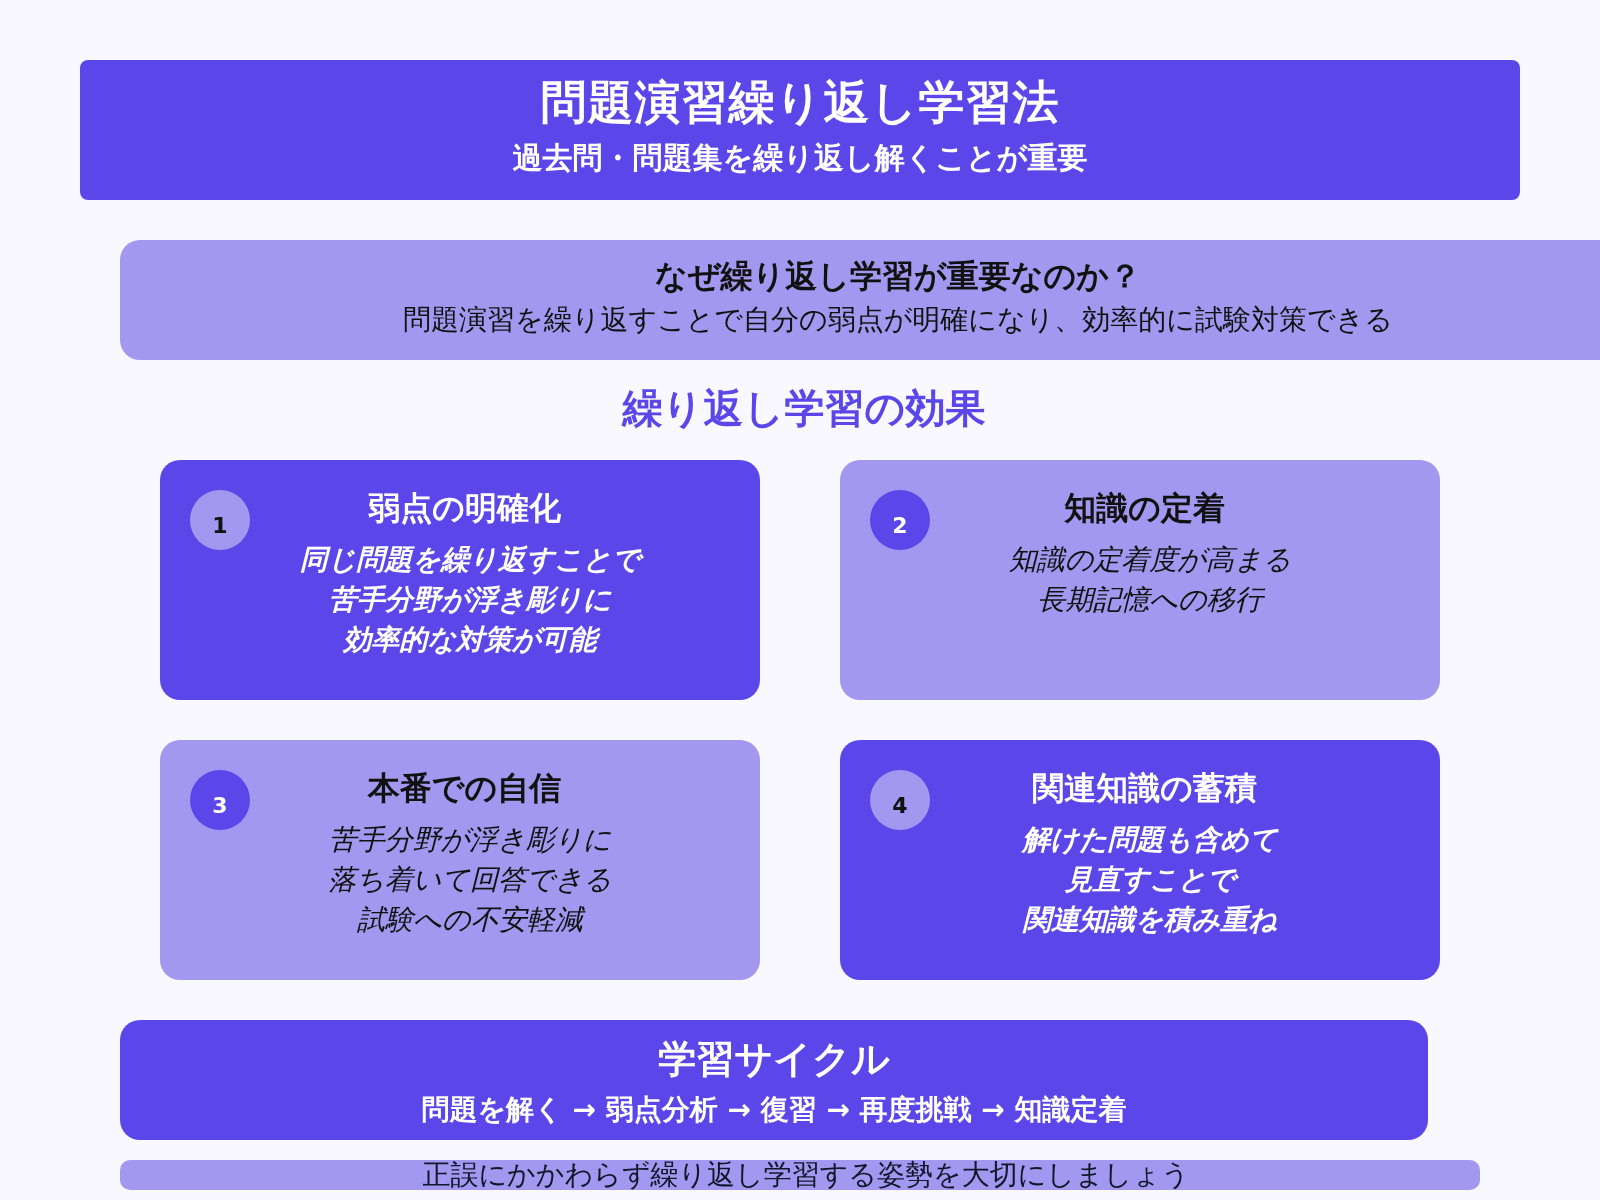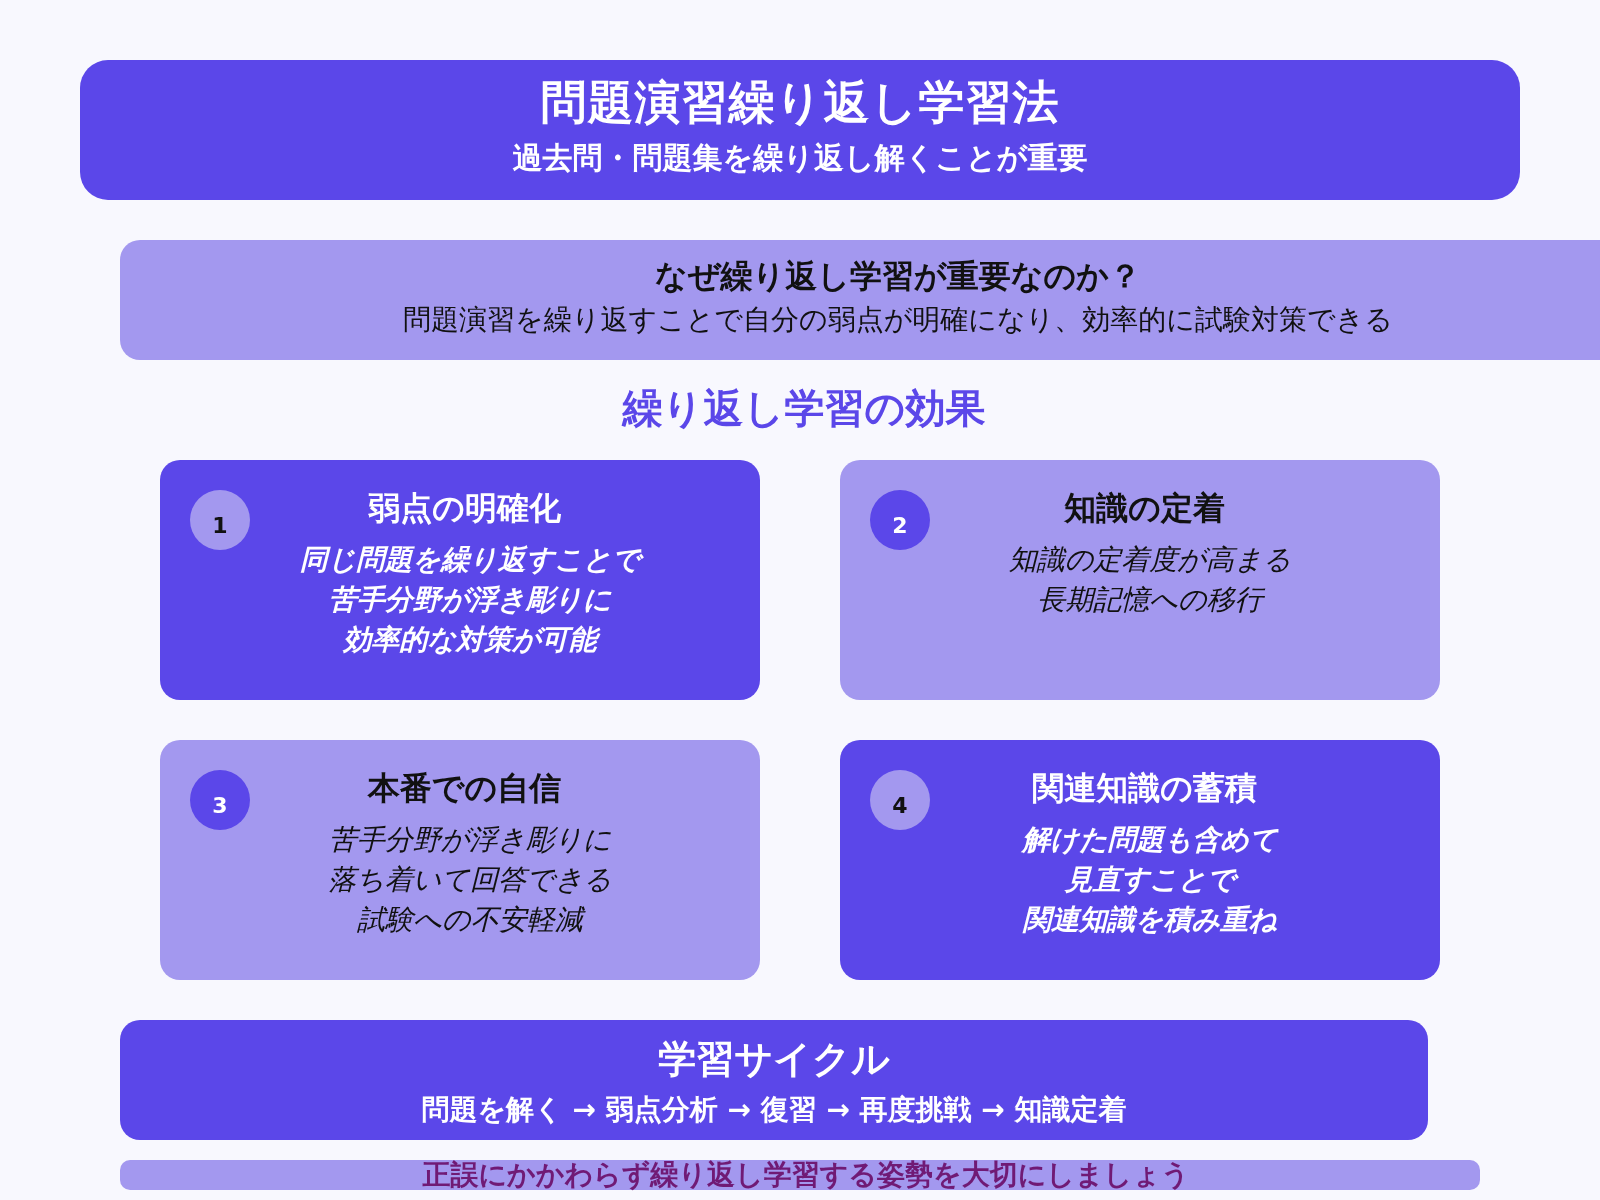--- a/index.html
+++ b/index.html
@@ -8,21 +8,21 @@
       background: #f8f8fe;
       font-family: "DejaVu Sans", "Liberation Sans", sans-serif;
     }
     .canvas { position: relative; width: 1600px; height: 1200px; }
 
     .dark { background: #5b47e9; color: #ffffff; }
     .light { background: #a398ef; color: #111111; }
 
     .header {
       position: absolute; left: 80px; top: 60px; width: 1440px; height: 140px;
-      border-radius: 28px; text-align: center;
+      border-radius: 8px; text-align: center;
     }
     .header-title {
       position: absolute; left: 0; right: 0; top: 12px;
       font-size: 46px; font-weight: bold; line-height: 60px; letter-spacing: 1px;
     }
     .header-subtitle {
       position: absolute; left: 0; right: 0; top: 78px;
       font-size: 30px; font-weight: bold; line-height: 40px;
     }
 
@@ -87,21 +87,21 @@
       position: absolute; left: 0; right: 0; top: 70px;
       font-size: 28px; font-weight: bold; line-height: 40px;
     }
 
     .footer-banner {
       position: absolute; left: 120px; top: 1160px; width: 1360px; height: 30px;
       border-radius: 10px; text-align: center; overflow: visible;
     }
     .footer-text {
       position: absolute; left: 12px; right: 0; top: -4px;
-      font-size: 28px; font-weight: bold; line-height: 38px; color: #701a75;
+      font-size: 28px; font-weight: normal; line-height: 38px; color: #0f172a;
     }
   </style>
 </head>
 <body>
 
 <div class="canvas">
 
   <div class="header dark">
     <div class="header-title">問題演習繰り返し学習法</div>
     <div class="header-subtitle">過去問・問題集を繰り返し解くことが重要</div>

